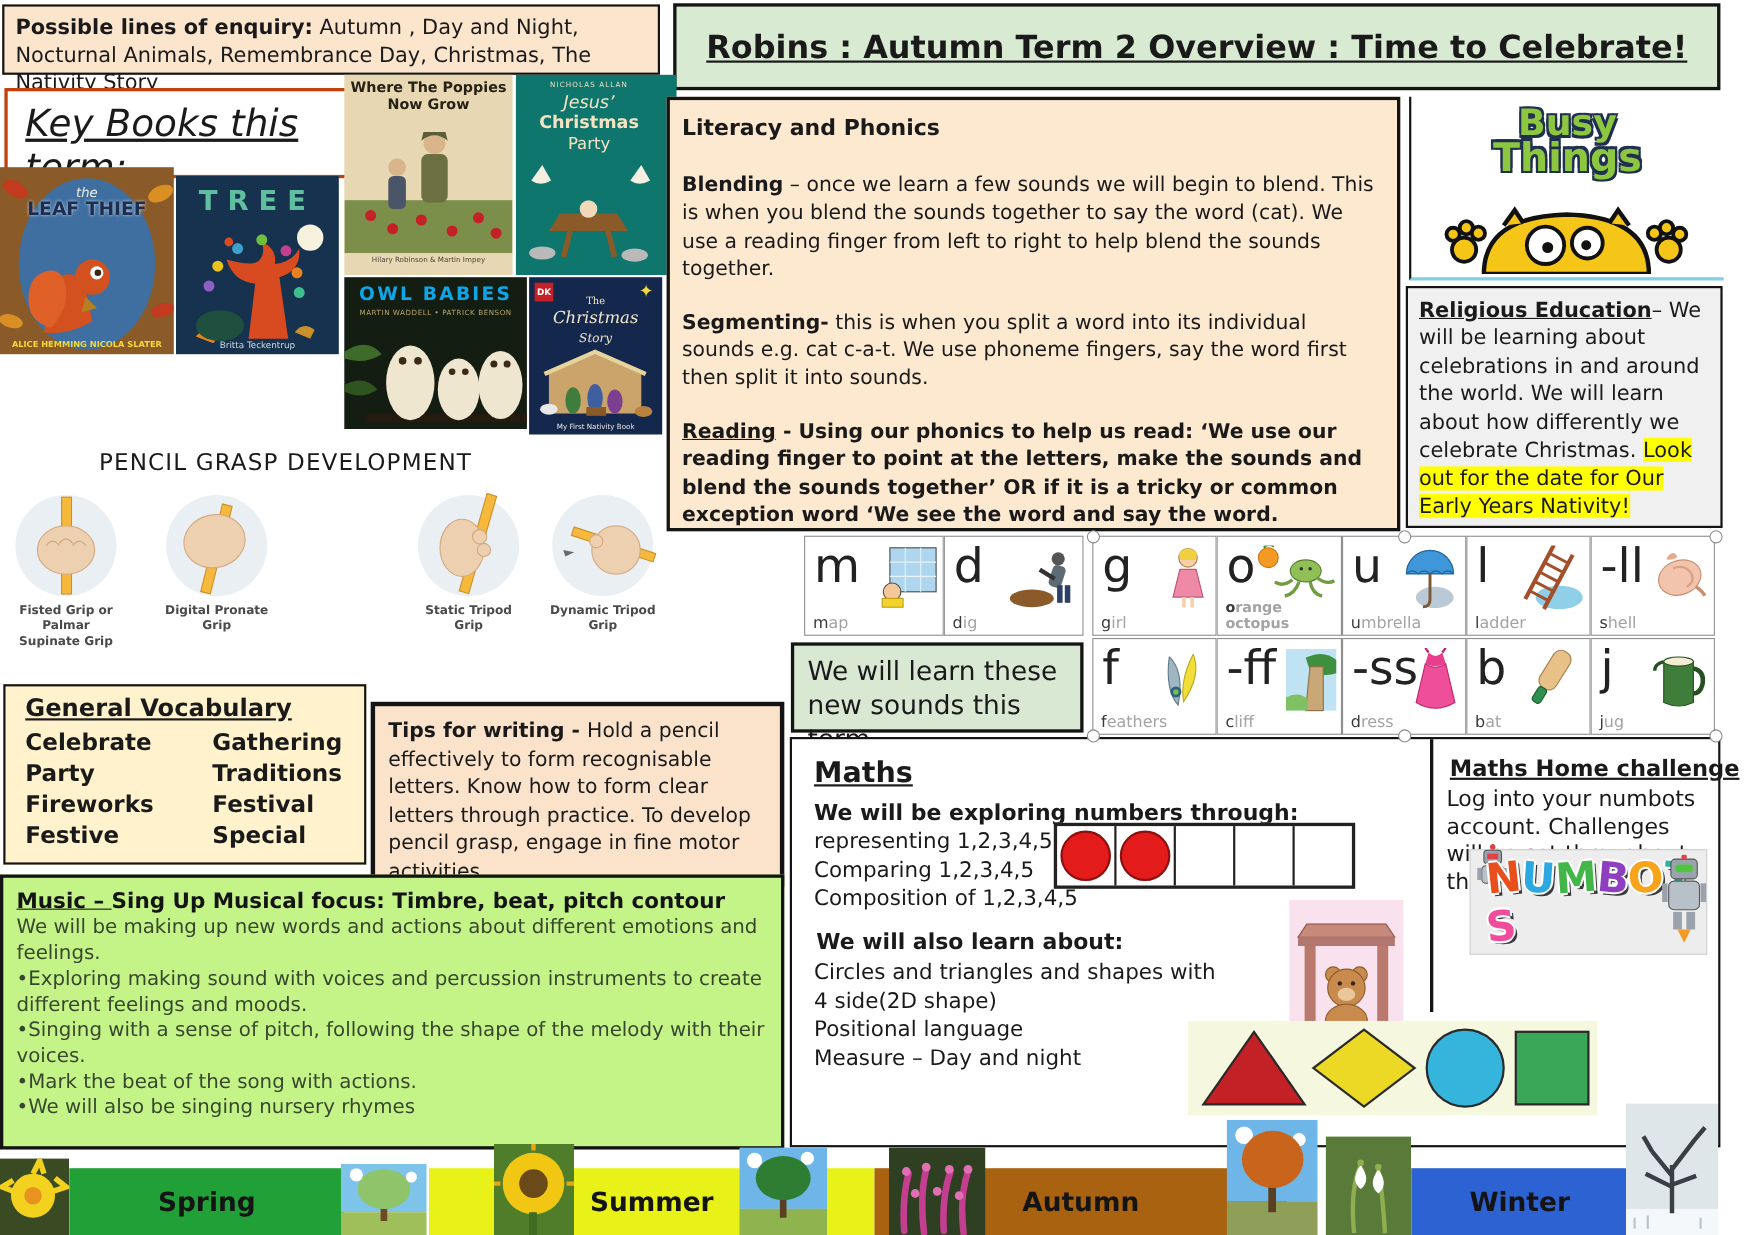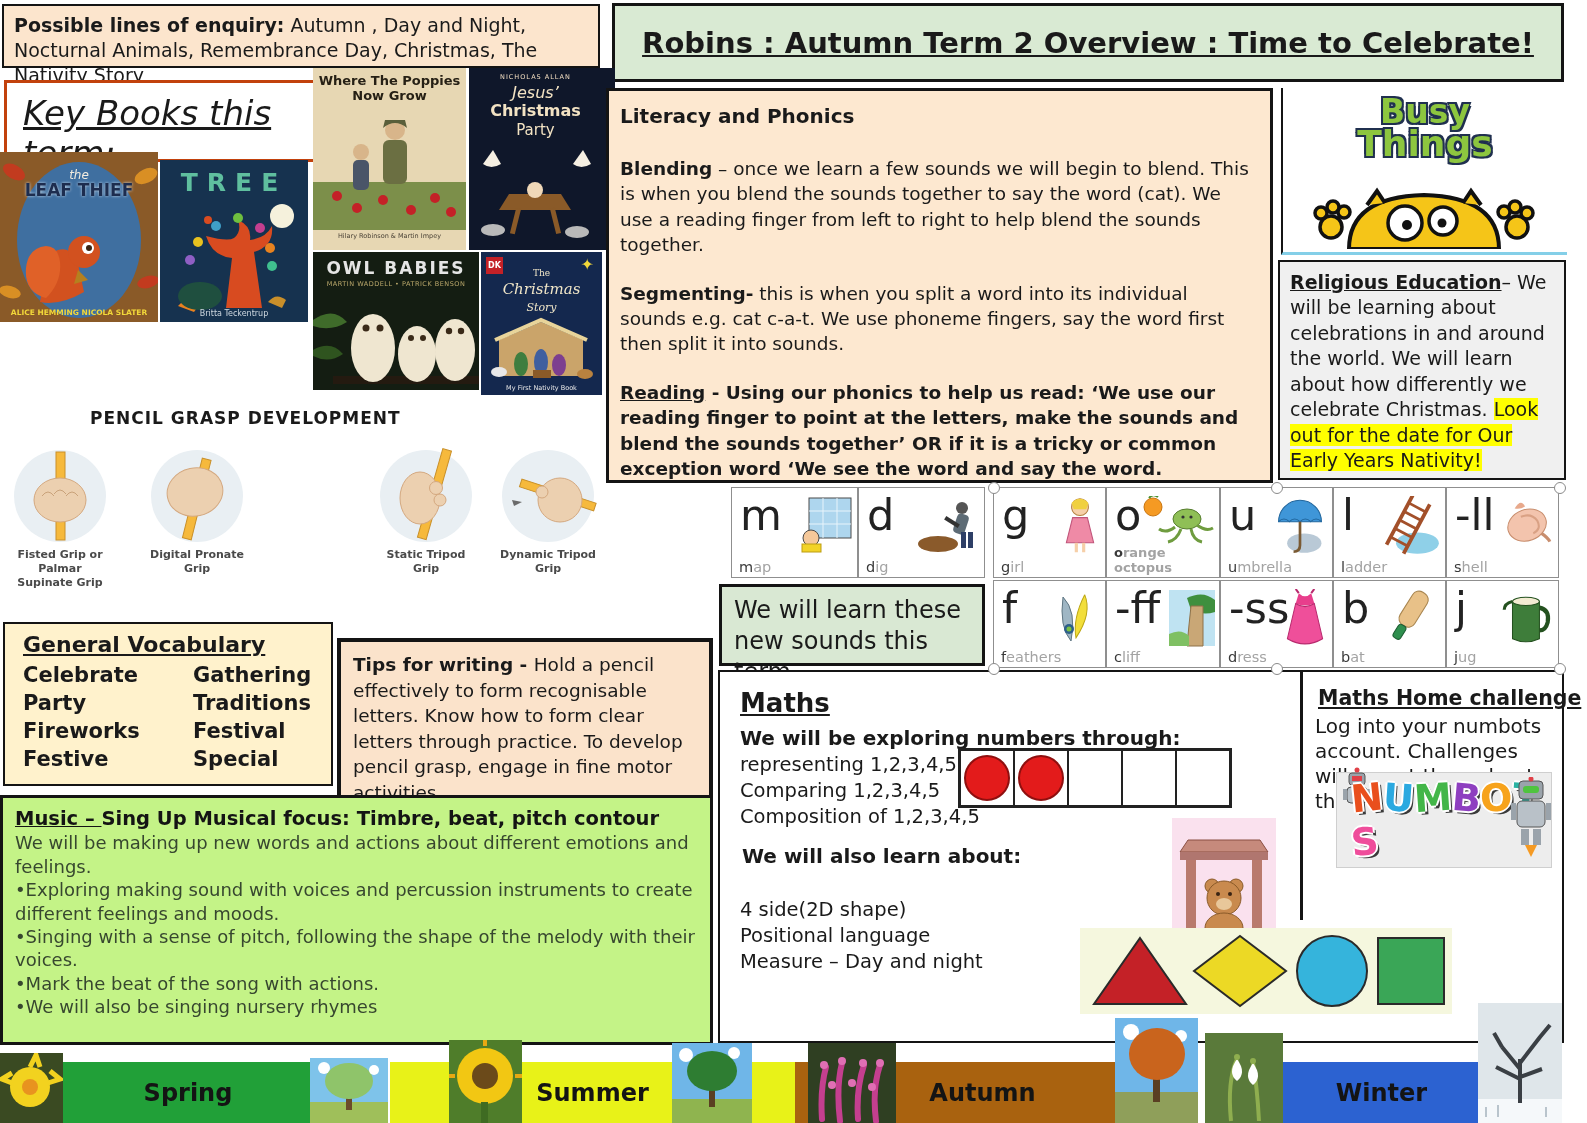--- a/index.html
+++ b/index.html
@@ -11,21 +11,21 @@
   .center{display:flex;align-items:center;justify-content:center;}
   .box{border:2.5px solid #141414;box-sizing:border-box;}
   .hl{background:#ffff00;}
   
   #enquiry{background:#fce5cd;padding:7px 10px;font-size:19px;line-height:1.32;}
   #titlebar{background:#d9ead3;border-width:3px;font-size:29px;font-weight:bold;}
   #keybooks{background:#fff;border:3px solid #c2410c;padding:10px 0 0 16px;font-size:34px;font-style:italic;}
   
   .book{overflow:hidden;box-sizing:border-box;}
   
-  #pg-title{font-size:17px;font-weight:700;letter-spacing:1px;}
+  #pg-title{font-size:21px;font-weight:400;letter-spacing:1px;}
   .grip-label{font-size:11px;font-weight:bold;color:#4a4a4a;text-align:center;line-height:1.25;}
   
   #literacy{background:#fde8d0;border-width:3px;padding:12px 16px;font-size:18.5px;line-height:1.36;}
   #literacy p{margin:0 0 24px 0;}
   #literacy .lead{font-weight:bold;}
   
   #busy{background:#fff;border-left:2px solid #141414;border-bottom:3px solid #84cfe8;}
   .bt-word{font-weight:800;font-size:33px;line-height:0.95;color:#8dc63f;text-align:center;
     text-shadow:-2px -2px 0 #20304f,2px -2px 0 #20304f,-2px 2px 0 #20304f,2px 2px 0 #20304f;}
   
@@ -135,41 +135,41 @@
       <circle cx="24" cy="84" r="5" fill="#c42127"></circle>
         <circle cx="44" cy="96" r="5" fill="#c42127"></circle>
       <circle cx="70" cy="88" r="5" fill="#c42127"></circle>
         <circle cx="98" cy="98" r="5" fill="#c42127"></circle>
       <circle cx="122" cy="86" r="5" fill="#c42127"></circle>
         <circle cx="138" cy="100" r="5" fill="#c42127"></circle>
     </svg>
     <div class="abs" style="left:0;bottom:10px;width:153px;text-align:center;font-size:6.5px;color:#4a4236;">Hilary Robinson &amp; Martin Impey</div>
   </div>
 
-  <div class="abs book" style="left:469px;top:68px;width:146px;height:182px;background:#0f172a;">
+  <div class="abs book" style="left:469px;top:68px;width:146px;height:182px;background:#0f766e;">
     <div class="abs" style="left:0;top:5px;width:133px;text-align:center;font-size:6.5px;letter-spacing:1px;color:#f0dcc0;">NICHOLAS ALLAN</div>
     <div class="abs" style="left:0;top:16px;width:133px;text-align:center;color:#f3e3c3;line-height:1.15;">
       <span style="font-size:16px;font-style:italic;">Jesus’</span><br>
       <span style="font-size:16px;font-weight:bold;">Christmas</span><br>
       <span style="font-size:15px;">Party</span>
     </div>
     <svg width="133" height="100" style="position:absolute;left:0;top:78px;">
       <path d="M14 18 l10 -14 l8 14 q-10 6 -18 0" fill="#f5efe2"></path>
       <path d="M104 18 l10 -14 l8 14 q-10 6 -18 0" fill="#f5efe2"></path>
       <path d="M40 48 h52 l10 16 h-72 z" fill="#8a5a28"></path>
       <rect x="44" y="62" width="5" height="26" fill="#8a5a28" transform="rotate(14 46 75)"></rect>
       <rect x="84" y="62" width="5" height="26" fill="#8a5a28" transform="rotate(-14 86 75)"></rect>
       <circle cx="66" cy="44" r="8" fill="#f0d8b8"></circle>
       <ellipse cx="24" cy="84" rx="12" ry="6" fill="#b9b9b9"></ellipse>
       <ellipse cx="108" cy="86" rx="12" ry="6" fill="#b9b9b9"></ellipse>
     </svg>
   </div>
 
   <div class="abs book" style="left:313px;top:252px;width:166px;height:138px;background:#141d12;">
-    <div class="abs" style="left:0;top:6px;width:166px;text-align:center;font-size:17px;font-weight:bold;letter-spacing:2px;color:#e5e5e5;">OWL BABIES</div>
+    <div class="abs" style="left:0;top:6px;width:166px;text-align:center;font-size:17px;font-weight:bold;letter-spacing:2px;color:#0ea5e9;">OWL BABIES</div>
     <div class="abs" style="left:0;top:28px;width:166px;text-align:center;font-size:6.5px;letter-spacing:0.5px;color:#b9a76a;">MARTIN WADDELL • PATRICK BENSON</div>
     <svg width="166" height="100" style="position:absolute;left:0;top:38px;">
       <path d="M0 30 q20 -14 34 2 q-16 10 -34 4 z" fill="#3f6b2a"></path>
       <path d="M0 60 q18 -10 30 4 q-14 10 -30 2 z" fill="#2f541f"></path>
       <rect x="20" y="86" width="146" height="8" fill="#241a10"></rect>
       <ellipse cx="60" cy="58" rx="22" ry="34" fill="#efe6d0"></ellipse>
       <ellipse cx="104" cy="64" rx="19" ry="28" fill="#efe6d0"></ellipse>
       <ellipse cx="142" cy="60" rx="20" ry="31" fill="#efe6d0"></ellipse>
       <circle cx="53" cy="38" r="3.5" fill="#3a2a18"></circle>
         <circle cx="67" cy="38" r="3.5" fill="#3a2a18"></circle>
@@ -456,20 +456,21 @@
       </div>
     <div class="fcell">
         <div class="counter"></div>
       </div>
     <div class="fcell"></div>
     <div class="fcell"></div>
     <div class="fcell"></div>
   </div>
 
   <div class="abs mtxt mbold" style="left:742px;top:844px;">We will also learn about:</div>
+  <div class="abs mtxt" style="left:740px;top:872px;">Circles and triangles and shapes with</div>
   <div class="abs mtxt" style="left:740px;top:898px;">4 side(2D shape)</div>
   <div class="abs mtxt" style="left:740px;top:924px;">Positional language</div>
   <div class="abs mtxt" style="left:740px;top:950px;">Measure – Day and night</div>
 
   <svg class="abs" style="left:1172px;top:818px;" width="104" height="128" viewBox="0 0 104 128">
     <rect width="104" height="128" fill="#fae1ee"></rect>
     <polygon points="16,22 88,22 96,34 8,34" fill="#c68a7c" stroke="#8a4f43"></polygon>
     <rect x="8" y="34" width="88" height="8" fill="#b0766f"></rect>
     <rect x="14" y="42" width="10" height="72" fill="#b97a6d"></rect>
     <rect x="80" y="42" width="10" height="72" fill="#b97a6d"></rect>

